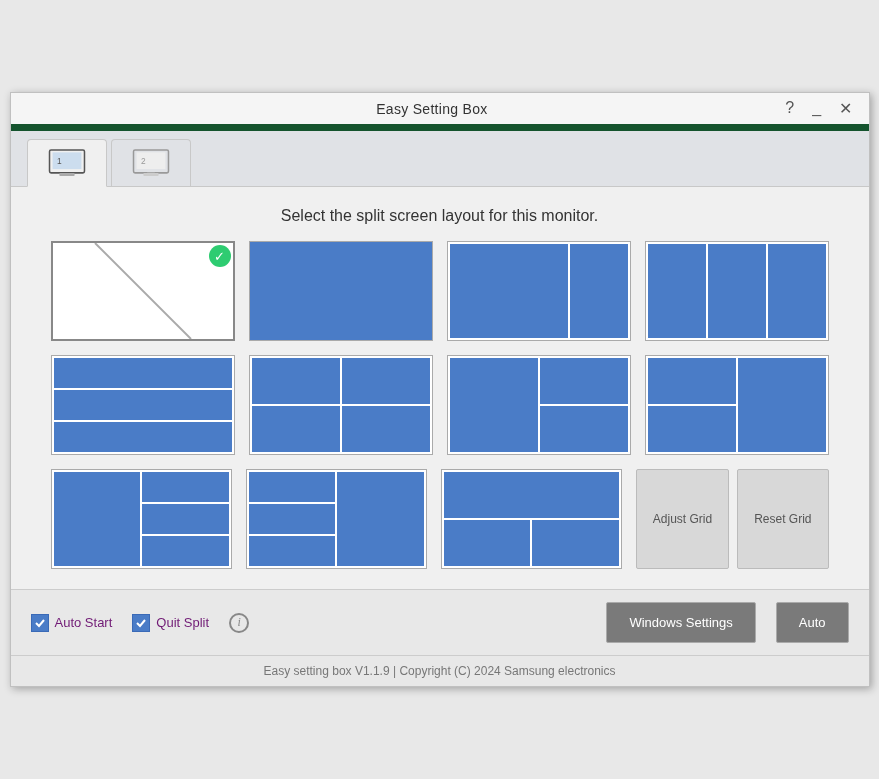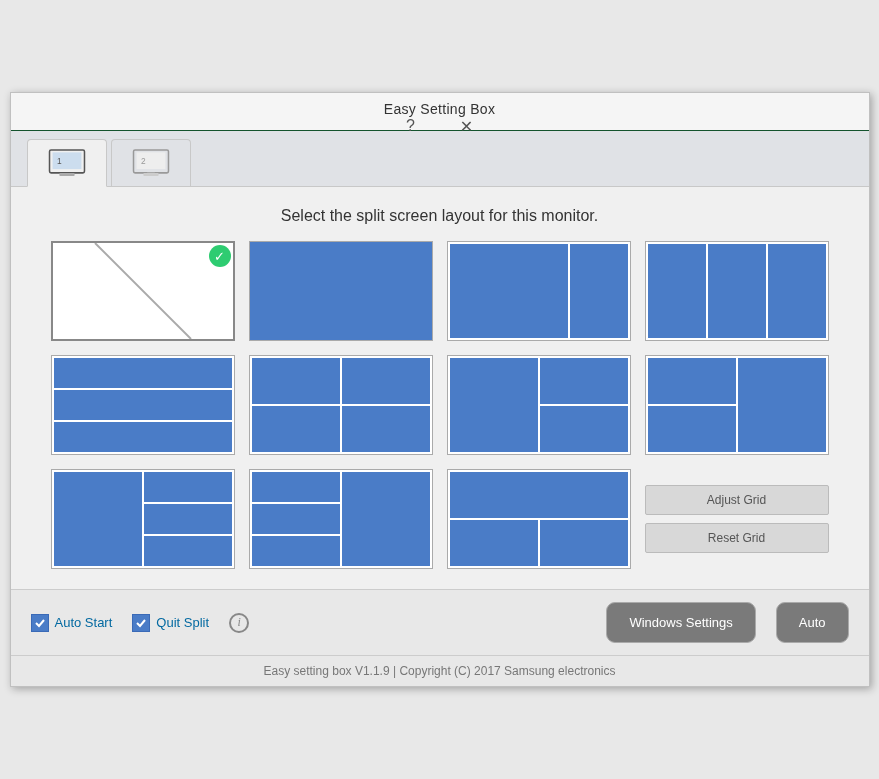--- a/index.html
+++ b/index.html
@@ -14,27 +14,26 @@
     .window {
       width: 860px;
       background: #f0f0f0;
       border: 1px solid #c0c0c0;
       box-shadow: 2px 2px 8px rgba(0,0,0,0.3);
       display: flex;
       flex-direction: column;
     }
     .title-bar {
       background: #f5f5f5;
-      border-bottom: 1px solid #14532d;
+      border-bottom: 7px solid #14532d;
       display: flex;
       align-items: center;
       justify-content: space-between;
       padding: 8px 12px;
       height: 38px;
-      flex-direction: column;
     }
     .title-bar-title {
       flex: 1;
       text-align: center;
       font-size: 14px;
       color: #333;
       letter-spacing: 0.3px;
     }
     .title-bar-controls {
       display: flex;
@@ -151,21 +150,21 @@
       display: flex;
       align-items: center;
       justify-content: center;
     }
     .checkbox-box svg {
       width: 12px;
       height: 12px;
     }
     .checkbox-label {
       font-size: 13px;
-      color: #0369a1;
+      color: #701a75;
     }
     .info-icon {
       width: 20px;
       height: 20px;
       border: 2px solid #888;
       border-radius: 50%;
       display: flex;
       align-items: center;
       justify-content: center;
       font-size: 12px;
@@ -175,21 +174,21 @@
       font-family: serif;
     }
     .spacer { flex: 1; }
     .btn {
       padding: 12px 22px;
       font-size: 13px;
       border: 1px solid #aaa;
       cursor: pointer;
       background: #7a7a7a;
       color: white;
-      border-radius: 9px;
+      border-radius: 2px;
     }
     .footer {
       background: #e8e8e8;
       border-top: 1px solid #ccc;
       text-align: center;
       padding: 8px;
       font-size: 12px;
       color: #777;
     }
     .side-btn {
@@ -340,21 +339,21 @@
       </div>
 
       <div class="layout-item">
         <div style="width:100%;height:100%;background:white;display:grid;grid-template-columns:1fr 1fr;grid-template-rows:1fr 1fr;gap:2px;padding:2px;">
           <div class="cell-blue" style="grid-column:span 2"></div>
           <div class="cell-blue"></div>
           <div class="cell-blue"></div>
         </div>
       </div>
 
-      <div style="display:flex;flex-direction:column;gap:8px;justify-content:center;">
+      <div style="display:flex;gap:8px;justify-content:center;">
         <button class="side-btn">Adjust Grid</button>
         <button class="side-btn">Reset Grid</button>
       </div>
     </div>
   </div>
 
   <div class="bottom-bar">
     <div class="checkbox-item">
       <div class="checkbox-box">
         <svg viewBox="0 0 12 12" xmlns="http://www.w3.org/2000/svg">
@@ -375,15 +374,15 @@
 
     <div class="info-icon">i</div>
 
     <div class="spacer"></div>
 
     <button class="btn">Windows Settings</button>
     <button class="btn">Auto</button>
   </div>
 
   <div class="footer">
-    <span>Easy setting box V1.1.9 | Copyright (C) 2017 Samsung electronics</span>
+    <span>Easy setting box V1.1.9 | Copyright (C) 2024 Samsung electronics</span>
   </div>
 </div>
 
 </body></html>

